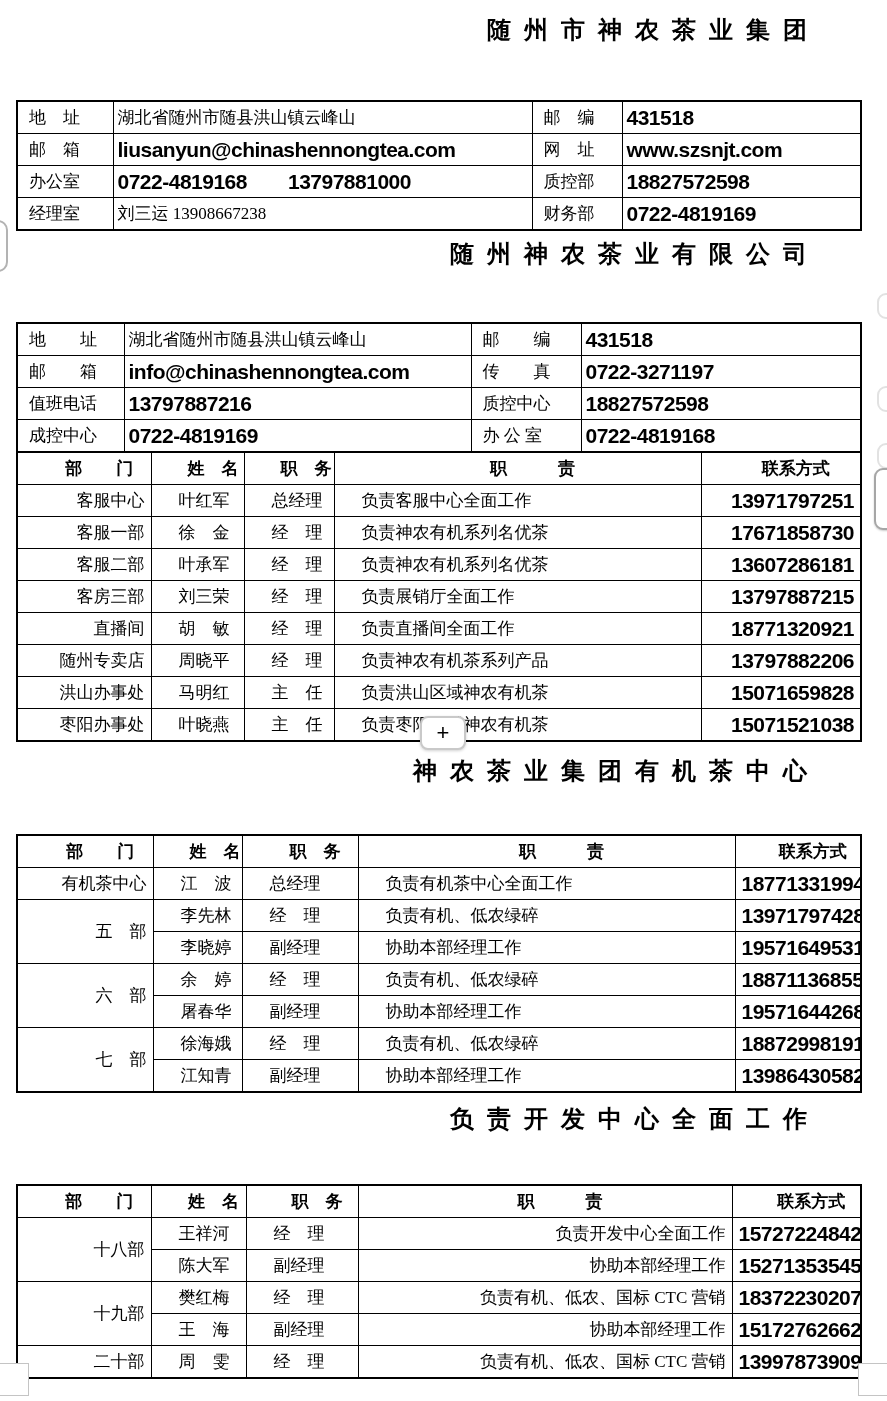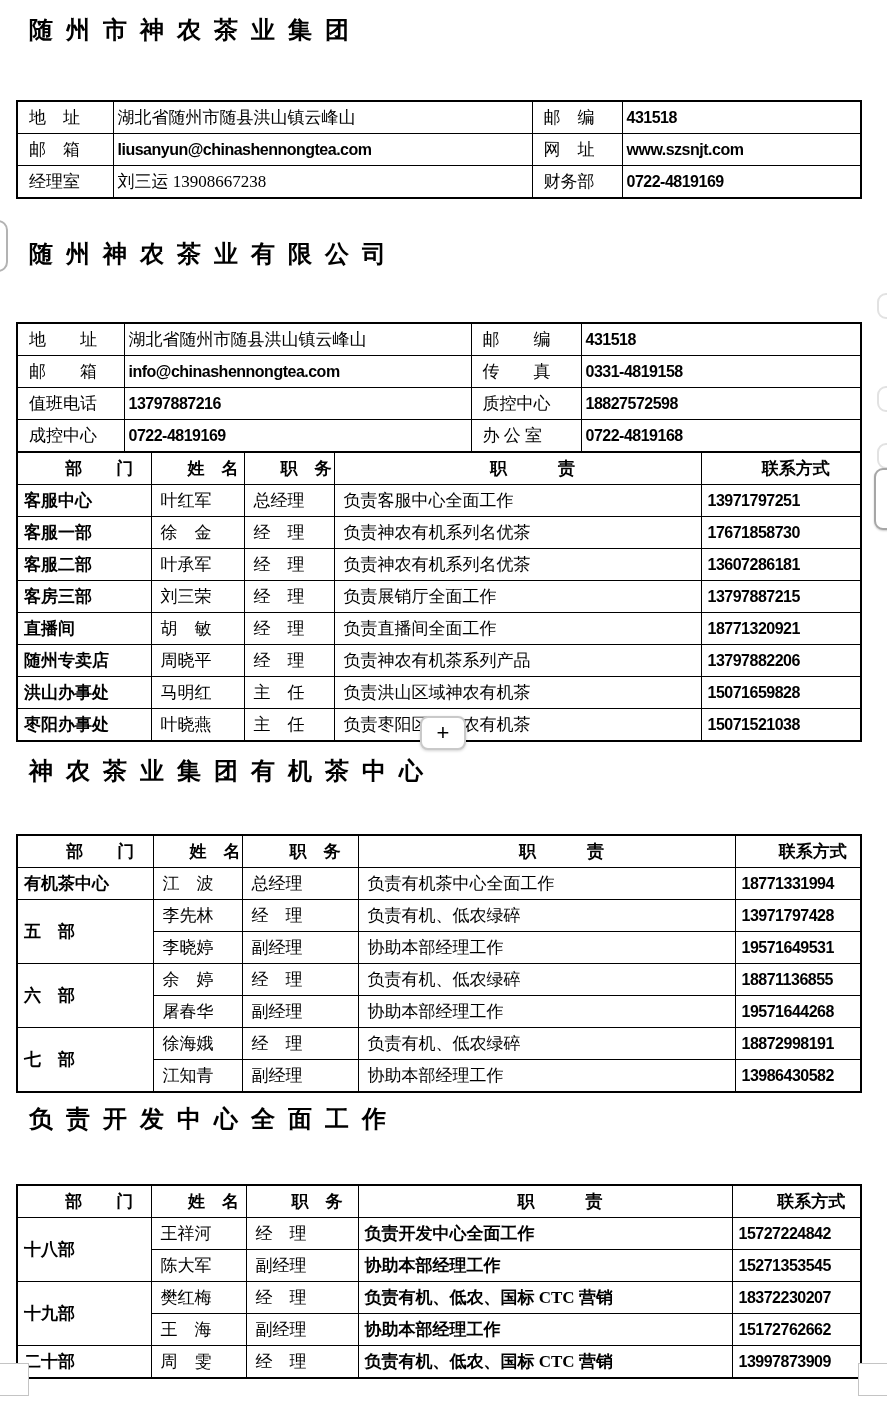--- a/index.html
+++ b/index.html
@@ -5,41 +5,41 @@
   html,body{margin:0;padding:0;}
   body{
     position:relative;
     width:887px;height:1401px;
     background:#ffffff;
     overflow:hidden;
     font-family:"Liberation Serif","DejaVu Serif",serif;
     color:#000;
   }
   .doc-title{
-    position:absolute;left:16px;width:820px;
-    text-align:left;font-weight:bold;font-size:24px;
+    position:absolute;left:0;width:820px;
+    text-align:right;font-weight:bold;font-size:24px;
     letter-spacing:13px;white-space:nowrap;text-indent:13px;
   }
   .tblwrap{position:absolute;left:16px;width:844px;}
   table{border-collapse:collapse;table-layout:fixed;width:844px;margin-top:32px;}
   table{border:2px solid #000;}
   td{
     border:1px solid #000;
     height:31px;font-size:17px;
     padding:0 6px;overflow:hidden;white-space:nowrap;
     vertical-align:middle;
   }
   td.hd{font-weight:bold;text-align:center;padding-left:36px;}
   td.lab{text-align:left;padding-left:11px;}
   td.val{text-align:left;padding-left:4px;}
-  td.ctr{text-align:left;font-weight:bold;}
-  td.lft{text-align:left;padding-left:9px;}
+  td.ctr{text-align:right;}
+  td.lft{text-align:left;padding-left:27px;}
   .lat{
     font-family:"Liberation Sans","DejaVu Sans",sans-serif;
-    font-weight:600;font-size:16px;letter-spacing:-0.5px;
+    font-weight:600;font-size:21px;letter-spacing:-0.5px;
   }
   .stack2{margin-top:-2px;}
   
   .plus-btn{
     position:absolute;left:420px;top:716px;width:46px;height:34px;
     background:#fff;border:2px solid #c9c9c9;border-radius:8px;
     box-shadow:0 1px 3px rgba(0,0,0,0.18);
     display:flex;align-items:center;justify-content:center;
     font-family:"Liberation Sans",sans-serif;font-size:22px;font-weight:400;
     line-height:1;cursor:pointer;box-sizing:border-box;
@@ -92,20 +92,26 @@
       <td class="lab">邮　编</td>
       <td class="val lat">431518</td>
     </tr>
     <tr>
       <td class="lab">邮　箱</td>
       <td class="val lat">liusanyun@chinashennongtea.com</td>
       <td class="lab">网　址</td>
       <td class="val lat">www.szsnjt.com</td>
     </tr>
     <tr>
+      <td class="lab">办公室</td>
+      <td class="val lat">0722-4819168　　13797881000</td>
+      <td class="lab">质控部</td>
+      <td class="val lat">18827572598</td>
+    </tr>
+    <tr>
       <td class="lab">经理室</td>
       <td class="val">刘三运 13908667238</td>
       <td class="lab">财务部</td>
       <td class="val lat">0722-4819169</td>
     </tr>
   </tbody>
     </table>
 </div>
 
 <div class="doc-title" style="top:238px">随州神农茶业有限公司</div>
@@ -122,21 +128,21 @@
         <tr>
       <td class="lab">地　　址</td>
       <td class="val">湖北省随州市随县洪山镇云峰山</td>
       <td class="lab">邮　　编</td>
       <td class="val lat">431518</td>
     </tr>
     <tr>
       <td class="lab">邮　　箱</td>
       <td class="val lat">info@chinashennongtea.com</td>
       <td class="lab">传　　真</td>
-      <td class="val lat">0331-4819158</td>
+      <td class="val lat">0722-3271197</td>
     </tr>
     <tr>
       <td class="lab">值班电话</td>
       <td class="val lat">13797887216</td>
       <td class="lab">质控中心</td>
       <td class="val lat">18827572598</td>
     </tr>
     <tr>
       <td class="lab">成控中心</td>
       <td class="val lat">0722-4819169</td>

